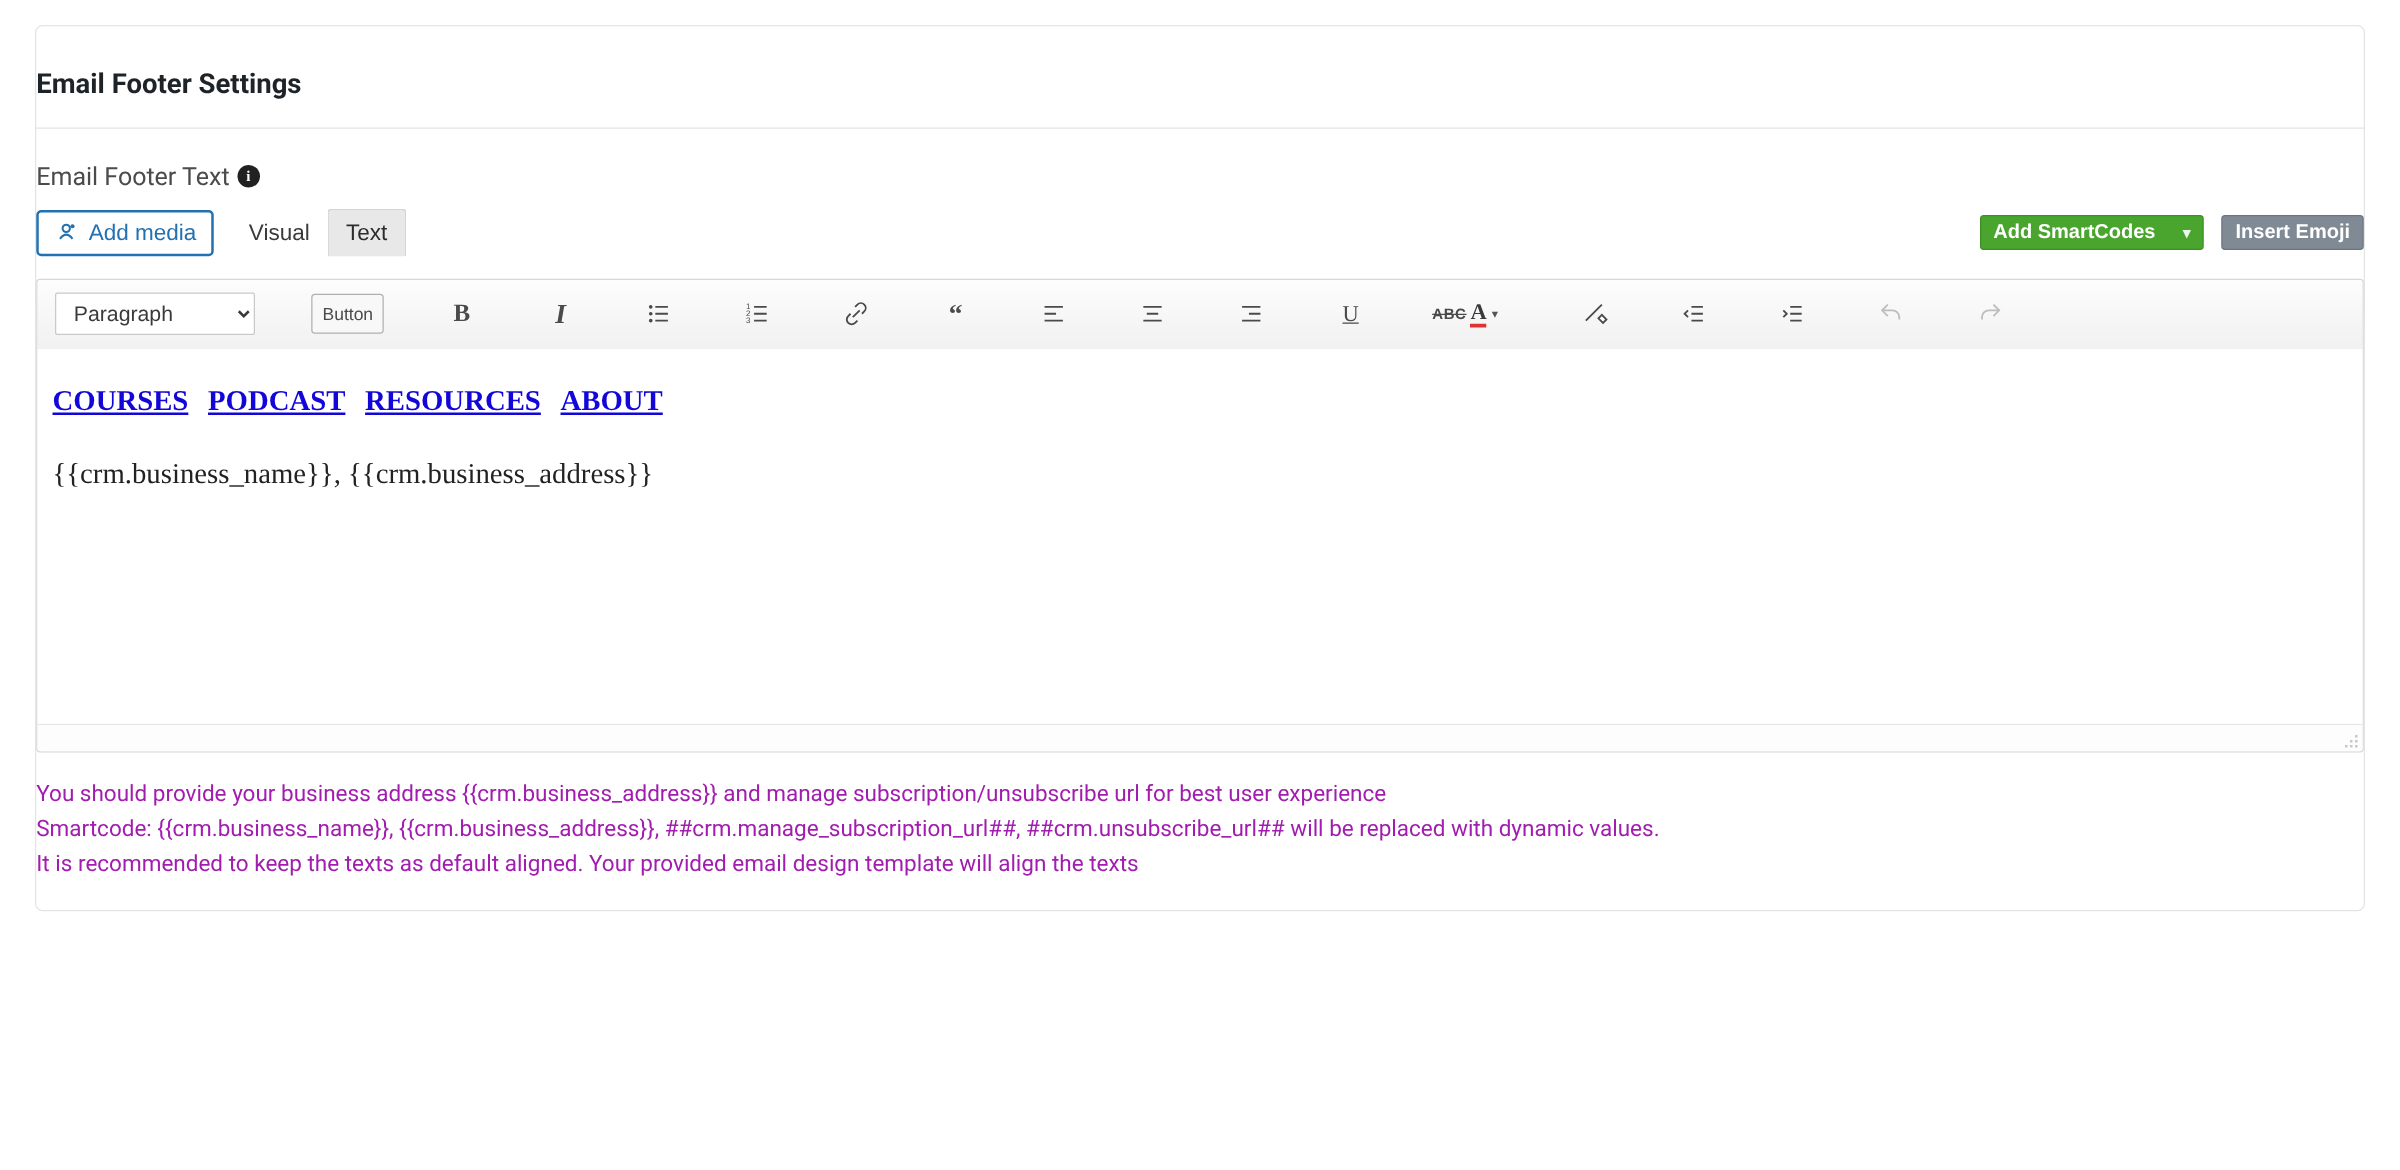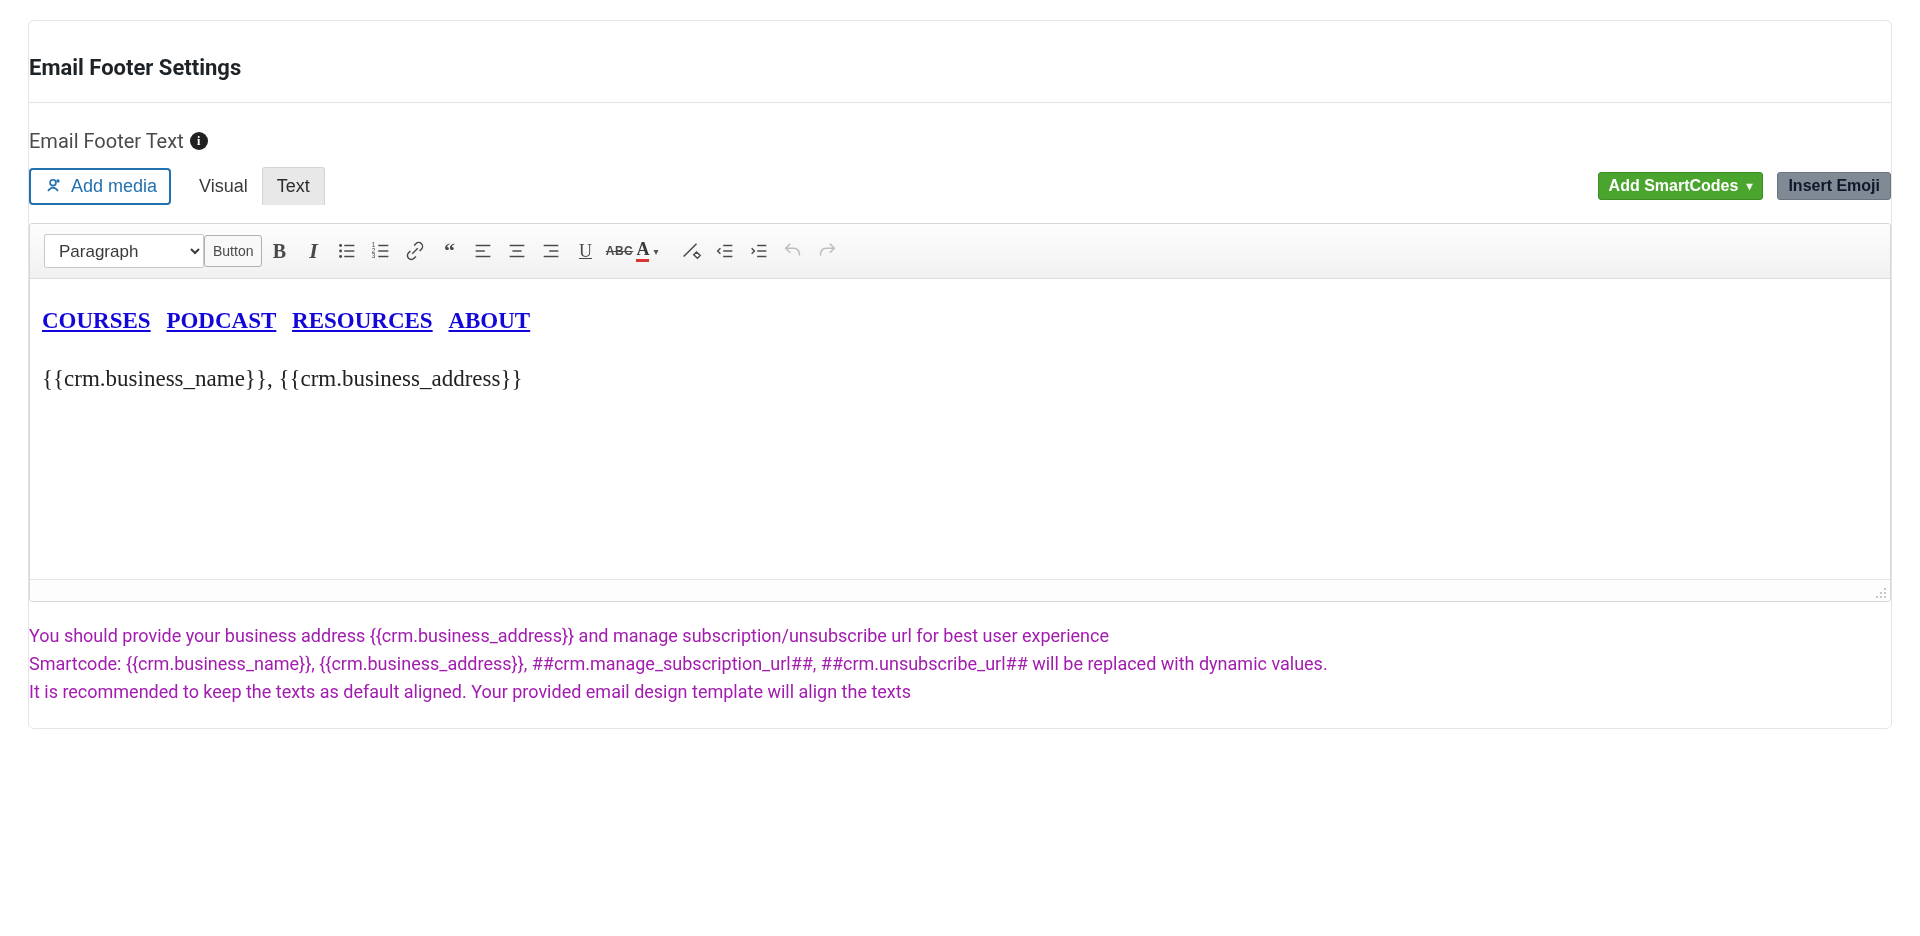--- a/index.html
+++ b/index.html
@@ -94,30 +94,30 @@
   .smartcodes-btn {
     background: #4aa52e;
     color: #fff;
     border: 1px solid #3d8f25;
     padding: 4px 10px;
     font-size: 16px;
     font-weight: 600;
     border-radius: 3px;
     display: inline-flex;
     align-items: center;
-    gap: 8px;
+    gap: 22px;
     cursor: pointer;
   }
   .smartcodes-btn .chev {
     font-size: 12px;
     opacity: .9;
   }
   .emoji-btn {
     background: #808a94;
-    color: #0f172a;
+    color: #ffffff;
     border: 1px solid #6b7581;
     padding: 4px 10px;
     font-size: 16px;
     font-weight: 600;
     border-radius: 3px;
     cursor: pointer;
   }
 
   .editor-frame {
     border: 1px solid #d7d7d7;
@@ -146,20 +146,21 @@
   .tool-btn {
     width: 34px; height: 32px;
     border: none;
     background: transparent;
     color: #4a4a4a;
     display: inline-flex;
     align-items: center;
     justify-content: center;
     cursor: pointer;
     border-radius: 3px;
+    margin-left: 45px;
   }
   .tool-btn.text-btn {
     width: auto;
     border: 1px solid #b0b0b0;
     background: #f8f8f8;
     font-size: 14px;
     padding: 0 8px;
     font-weight: 500;
   }
   .tool-btn.bold-letter { font-weight: 900; font-family: Georgia, serif; font-size: 20px; }

